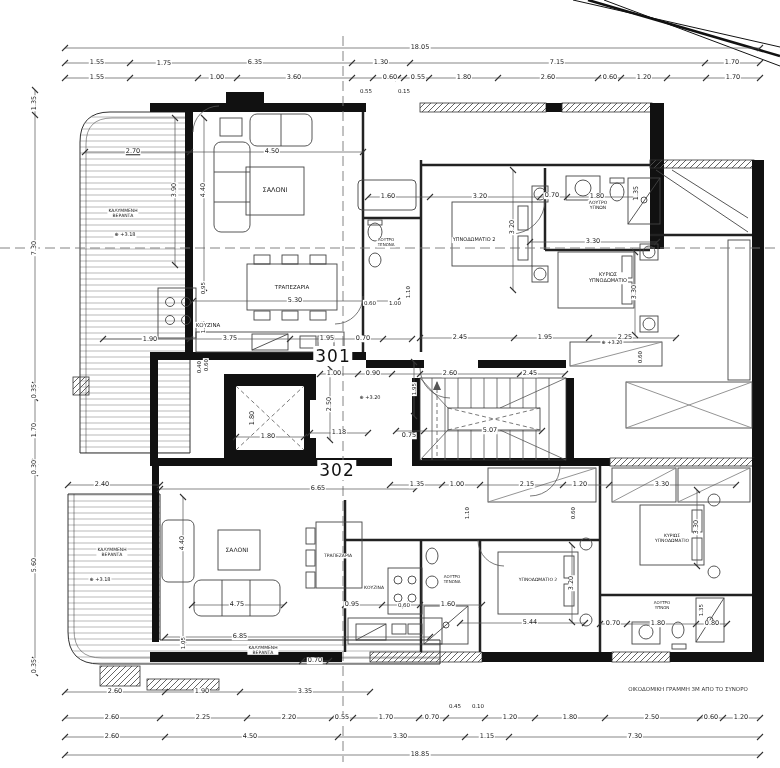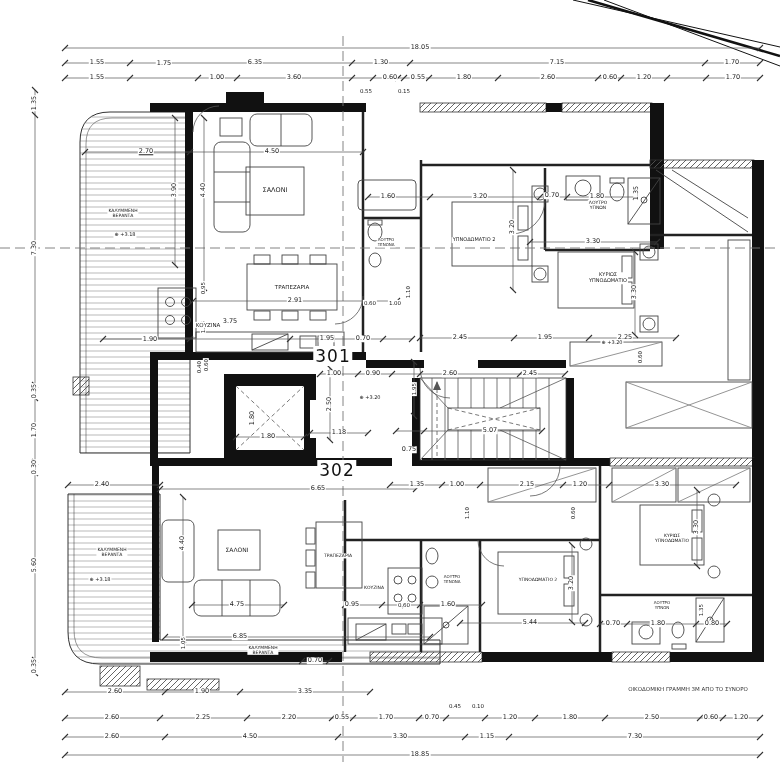--- a/index.html
+++ b/index.html
@@ -334,32 +334,32 @@
       <div class="lbl" style="left: 570px; top: 718px;">1.80</div>
       <div class="lbl" style="left: 652px; top: 718px;">2.50</div>
       <div class="lbl" style="left: 711px; top: 718px;">0.60</div>
       <div class="lbl" style="left: 741px; top: 718px;">1.20</div>
       <div class="lbl" style="left: 112px; top: 737px;">2.60</div>
       <div class="lbl" style="left: 250px; top: 737px;">4.50</div>
       <div class="lbl" style="left: 400px; top: 737px;">3.30</div>
       <div class="lbl" style="left: 487px; top: 737px;">1.15</div>
       <div class="lbl" style="left: 635px; top: 737px;">7.30</div>
       <div class="lbl" style="left: 420px; top: 755px;">18.85</div>
-      <div class="lbl" style="left: 146px; top: 152px; text-decoration: underline;">2.70</div>
+      <div class="lbl" style="left: 133px; top: 152px; text-decoration: underline;">2.70</div>
       <div class="lbl" style="left: 272px; top: 152px;">4.50</div>
       <div class="lbl rot" style="left: 175px; top: 190px;">3.90</div>
       <div class="lbl rot" style="left: 204px; top: 190px;">4.40</div>
       <div class="lbl" style="left: 150px; top: 340px;">1.90</div>
-      <div class="lbl" style="left: 230px; top: 322px; text-align: right;">3.75</div>
+      <div class="lbl" style="left: 230px; top: 339px; text-align: right;">3.75</div>
       <div class="lbl" style="left: 327px; top: 339px;">1.95</div>
       <div class="lbl" style="left: 363px; top: 339px;">0.70</div>
       <div class="lbl rot" style="left: 203px; top: 288px; font-size: 5.5px;">0.95</div>
       <div class="lbl rot" style="left: 203px; top: 327px; font-size: 5.5px;">1.35</div>
       <div class="lbl rot" style="left: 206px; top: 365px; font-size: 5.5px;">0.60</div>
-      <div class="lbl" style="left: 295px; top: 301px;">2.91</div>
+      <div class="lbl" style="left: 295px; top: 301px;">5.30</div>
       <div class="lbl" style="left: 334px; top: 374px;">1.00</div>
       <div class="lbl" style="left: 373px; top: 374px;">0.90</div>
       <div class="lbl" style="left: 450px; top: 374px;">2.60</div>
       <div class="lbl" style="left: 530px; top: 374px;">2.45</div>
       <div class="lbl" style="left: 388px; top: 197px;">1.60</div>
       <div class="lbl" style="left: 480px; top: 197px;">3.20</div>
       <div class="lbl" style="left: 552px; top: 196px;">0.70</div>
       <div class="lbl" style="left: 597px; top: 197px;">1.80</div>
       <div class="lbl rot" style="left: 637px; top: 193px;">1.35</div>
       <div class="lbl rot" style="left: 513px; top: 227px;">3.20</div>
@@ -371,21 +371,21 @@
       <div class="lbl" style="left: 460px; top: 338px;">2.45</div>
       <div class="lbl" style="left: 545px; top: 338px;">1.95</div>
       <div class="lbl" style="left: 625px; top: 338px;">2.25</div>
       <div class="lbl rot" style="left: 640px; top: 357px; font-size: 5.5px;">0.60</div>
       <div class="lbl rot" style="left: 199px; top: 367px; font-size: 5.5px;">0.40</div>
       <div class="lbl rot" style="left: 253px; top: 418px;">1.80</div>
       <div class="lbl" style="left: 268px; top: 437px;">1.80</div>
       <div class="lbl rot" style="left: 330px; top: 404px;">2.50</div>
       <div class="lbl" style="left: 339px; top: 433px;">1.18</div>
       <div class="lbl rot" style="left: 414px; top: 389px; font-size: 5.5px;">1.95</div>
-      <div class="lbl" style="left: 409px; top: 450px; text-align: right;">0.75</div>
+      <div class="lbl" style="left: 409px; top: 436px; text-align: right;">0.75</div>
       <div class="lbl" style="left: 490px; top: 431px;">5.07</div>
       <div class="lbl" style="left: 102px; top: 485px;">2.40</div>
       <div class="lbl" style="left: 273px; top: 489px; margin-left: 45px;">6.65</div>
       <div class="lbl" style="left: 417px; top: 485px;">1.35</div>
       <div class="lbl" style="left: 457px; top: 485px;">1.00</div>
       <div class="lbl" style="left: 527px; top: 485px;">2.15</div>
       <div class="lbl" style="left: 580px; top: 485px;">1.20</div>
       <div class="lbl" style="left: 662px; top: 485px;">3.30</div>
       <div class="lbl rot" style="left: 467px; top: 513px; font-size: 5.5px;">1.10</div>
       <div class="lbl rot" style="left: 573px; top: 513px; font-size: 5.5px;">0.60</div>

